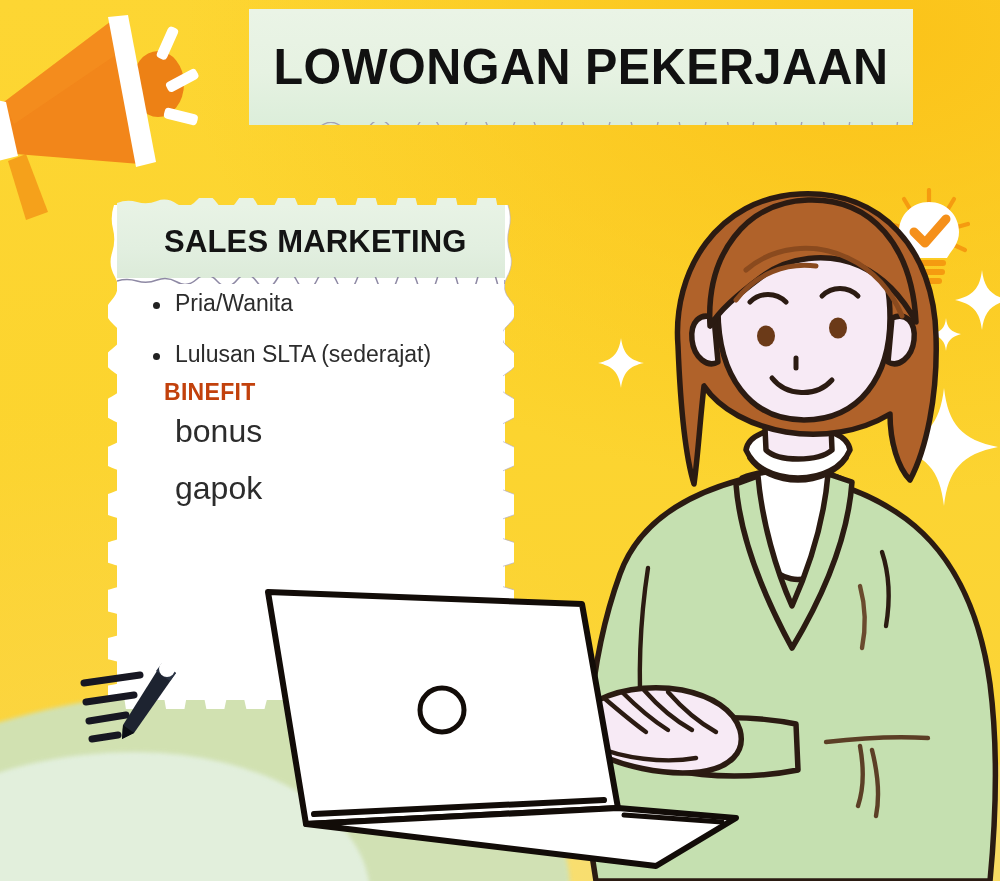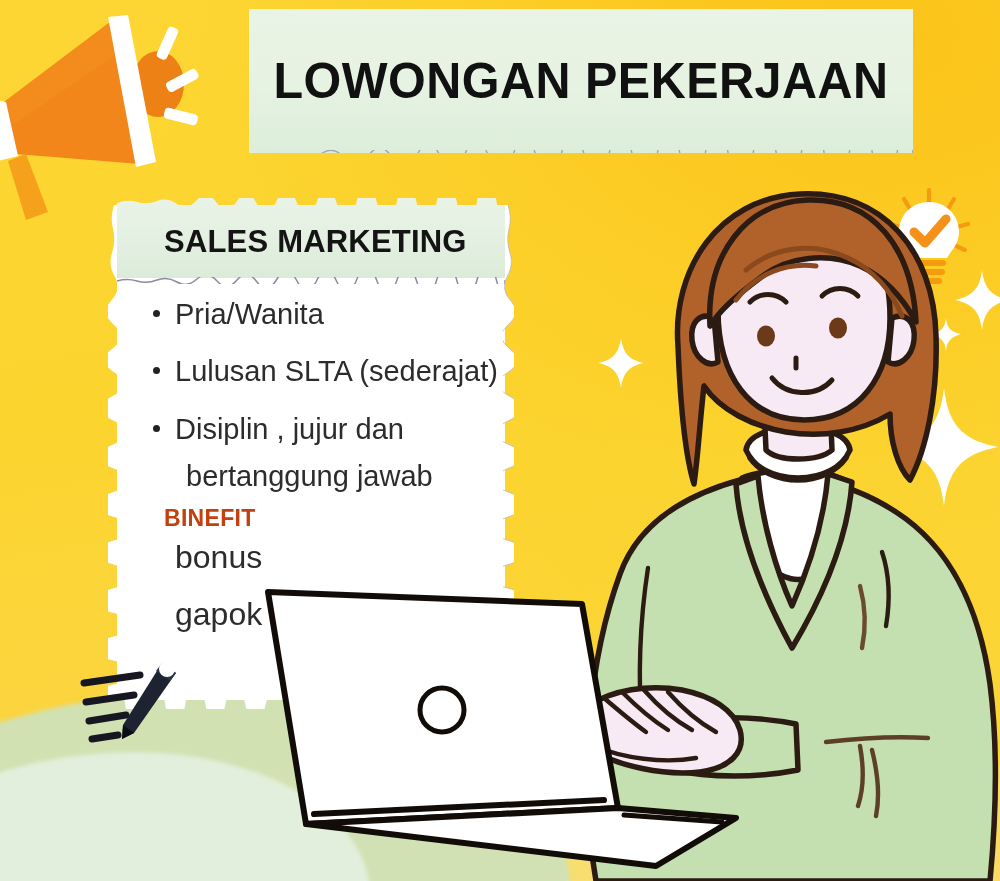--- a/index.html
+++ b/index.html
@@ -29,21 +29,21 @@
     background:#F6E79B;opacity:.55;
     border-radius:50%;
   }
   #blob-right{
     right:-60px;top:735px;width:420px;height:200px;
     background:#F9E38C;opacity:.5;border-radius:50%;
   }
 
   
   #title-banner{
-    position:absolute;left:249px;top:9px;width:664px;height:144px;
+    position:absolute;left:249px;top:9px;width:664px;height:116px;
     background:linear-gradient(180deg,#EAF4E6 0%,#E6F2E2 55%,#DCEEDA 100%);
     display:flex;align-items:center;justify-content:center;
     -webkit-mask-image:
       radial-gradient(5px 4px at 0 0,#000 98%,transparent 100%),
       linear-gradient(#000,#000);
     box-shadow:0 1px 0 rgba(120,120,140,.25);
   }
   #title-banner .edge-top,#title-banner .edge-bot{
     position:absolute;left:0;right:0;height:11px;overflow:hidden;
   }
@@ -75,22 +75,22 @@
     margin-left:47px;white-space:nowrap;
   }
   #card-divider{
     position:absolute;left:0;top:72px;width:100%;height:7px;overflow:hidden;
   }
   #card-body{
     position:absolute;left:0;top:80px;width:100%;padding:6px 0 0 0;
   }
   ul.req{list-style:none;margin:0;padding:0 0 0 36px;}
   ul.req li{
-    position:relative;font-size:29px;color:#2C2C2C;line-height:1.05;
-    margin:8px 0 27px 0;padding-left:22px;font-weight:400;
+    position:relative;font-size:23px;color:#2C2C2C;line-height:1.05;
+    margin:0 0 27px 0;padding-left:22px;font-weight:400;
   }
   ul.req li .dot{
     position:absolute;left:0;top:11px;width:7px;height:7px;border-radius:50%;
     background:#222;
   }
   ul.req li .cont{display:block;padding-left:11px;margin-top:17px;}
   #benefit-title{
     font-size:23px;font-weight:bold;color:#c2410c;margin:-14px 0 0 47px;
     letter-spacing:.3px;
   }
@@ -209,25 +209,20 @@
 
     <div id="card-body">
       <ul class="req">
         <li>
           <span class="dot"></span>
           <span>Pria/Wanita</span>
         </li>
         <li>
           <span class="dot"></span>
           <span>Lulusan SLTA (sederajat)</span>
-        </li>
-        <li>
-          <span class="dot"></span>
-          <span>Disiplin , jujur dan</span>
-          <span class="cont">bertanggung jawab</span>
         </li>
       </ul>
 
       <div id="benefit-title">BINEFIT</div>
       <div class="benefit-item">bonus</div>
       <div class="benefit-item second">gapok</div>
     </div>
   </div>
 
   <svg id="pencil-icon" viewBox="0 0 110 95">

